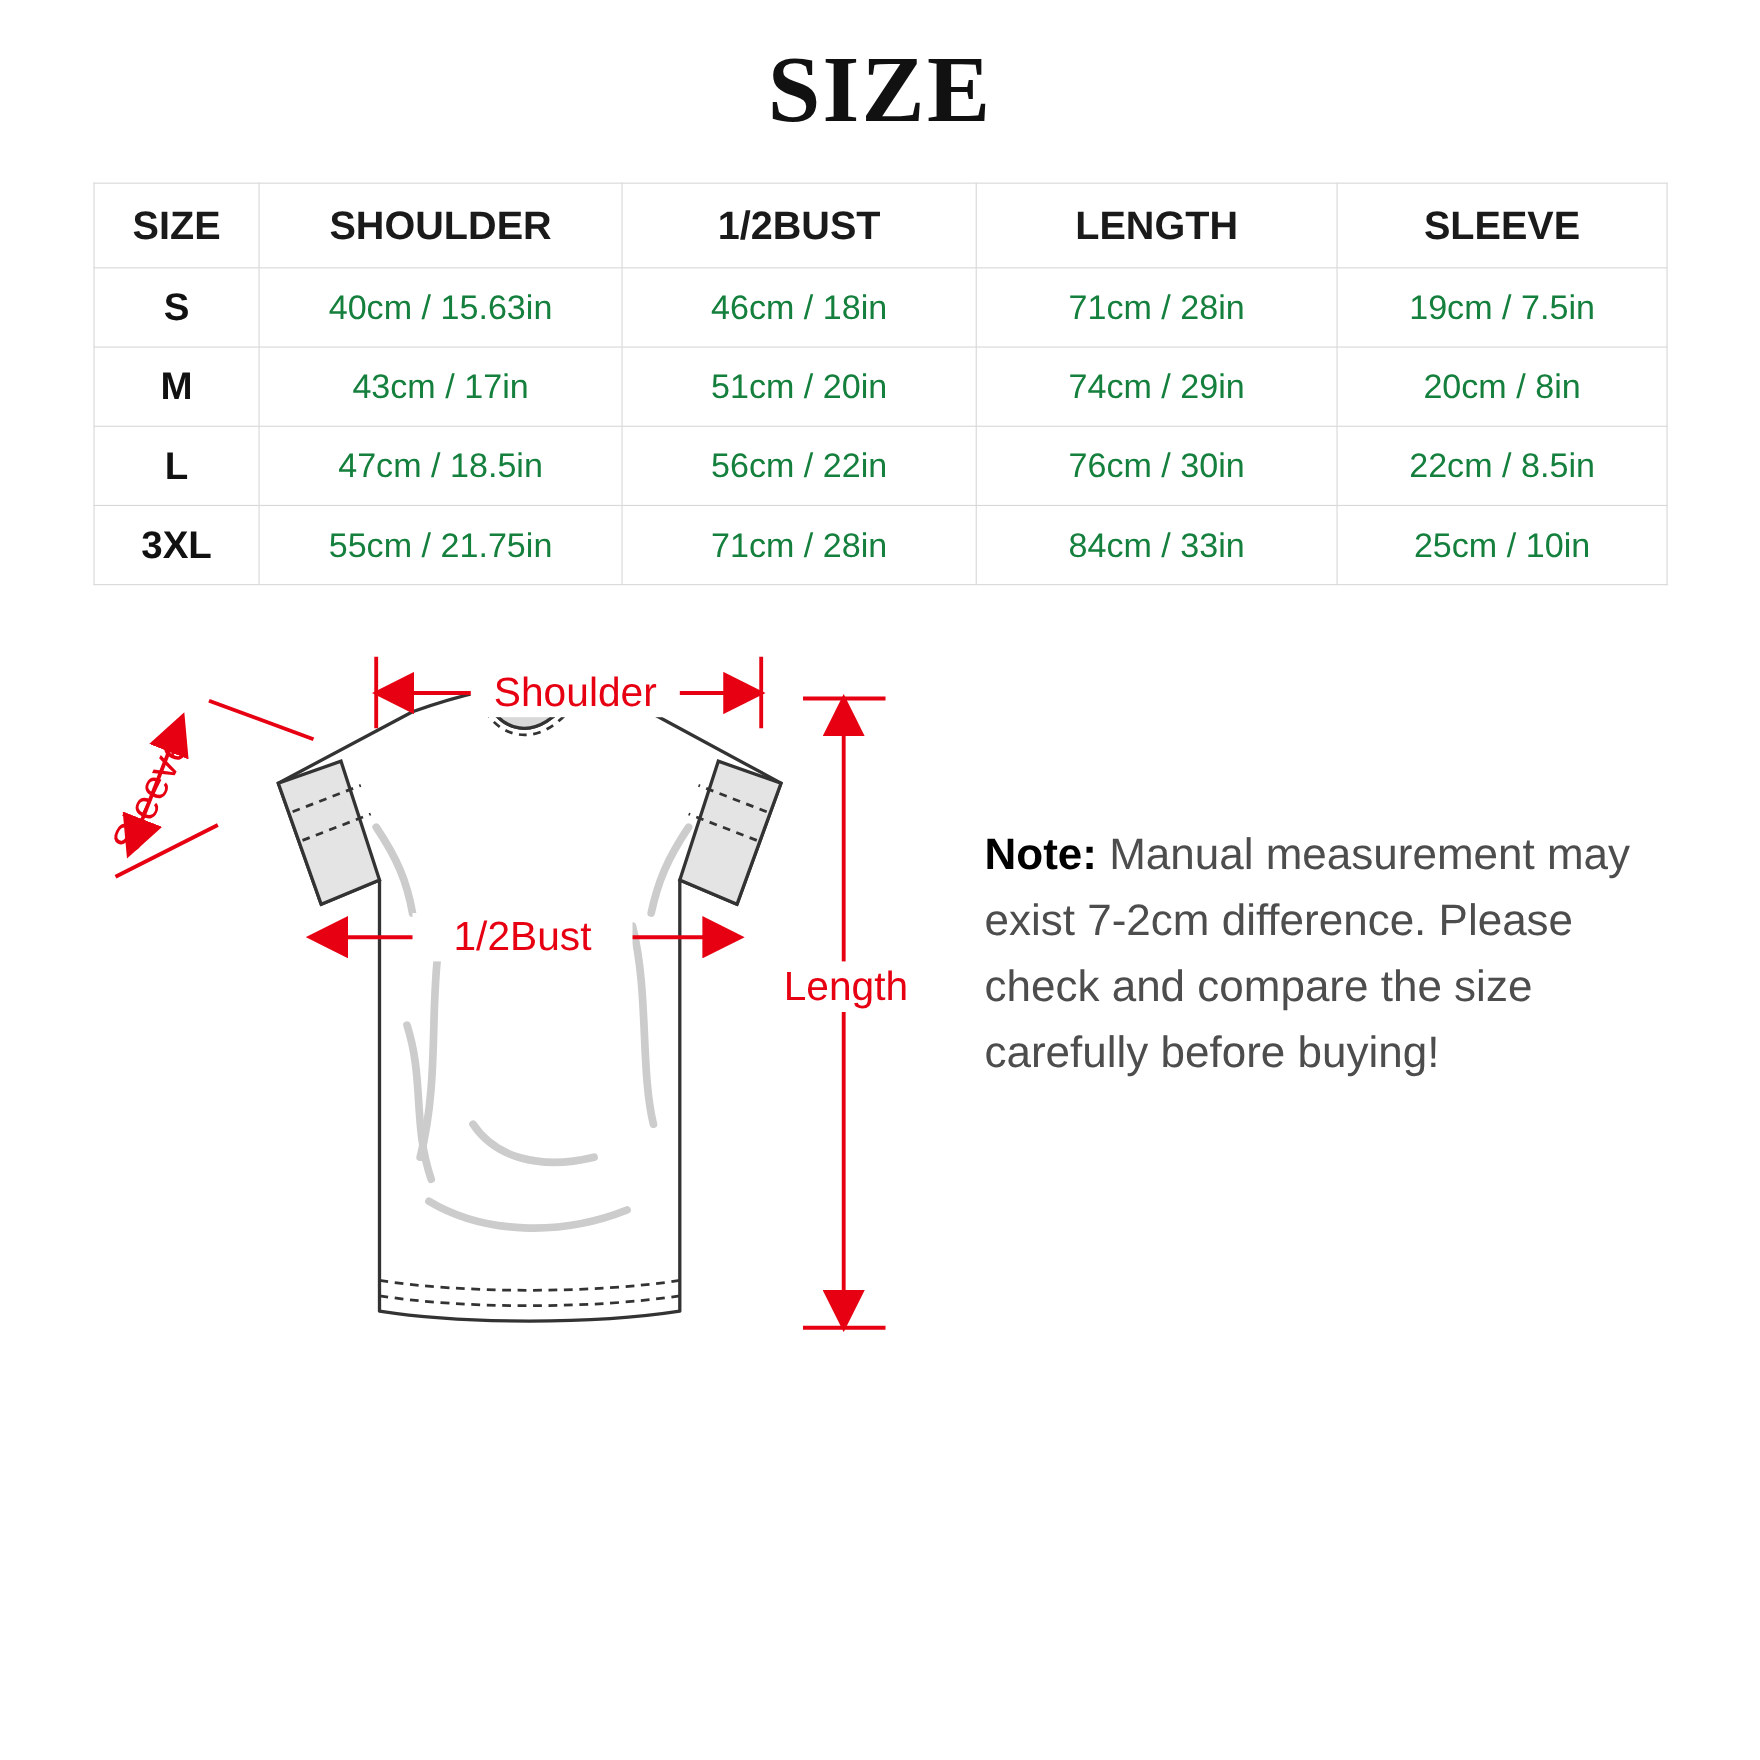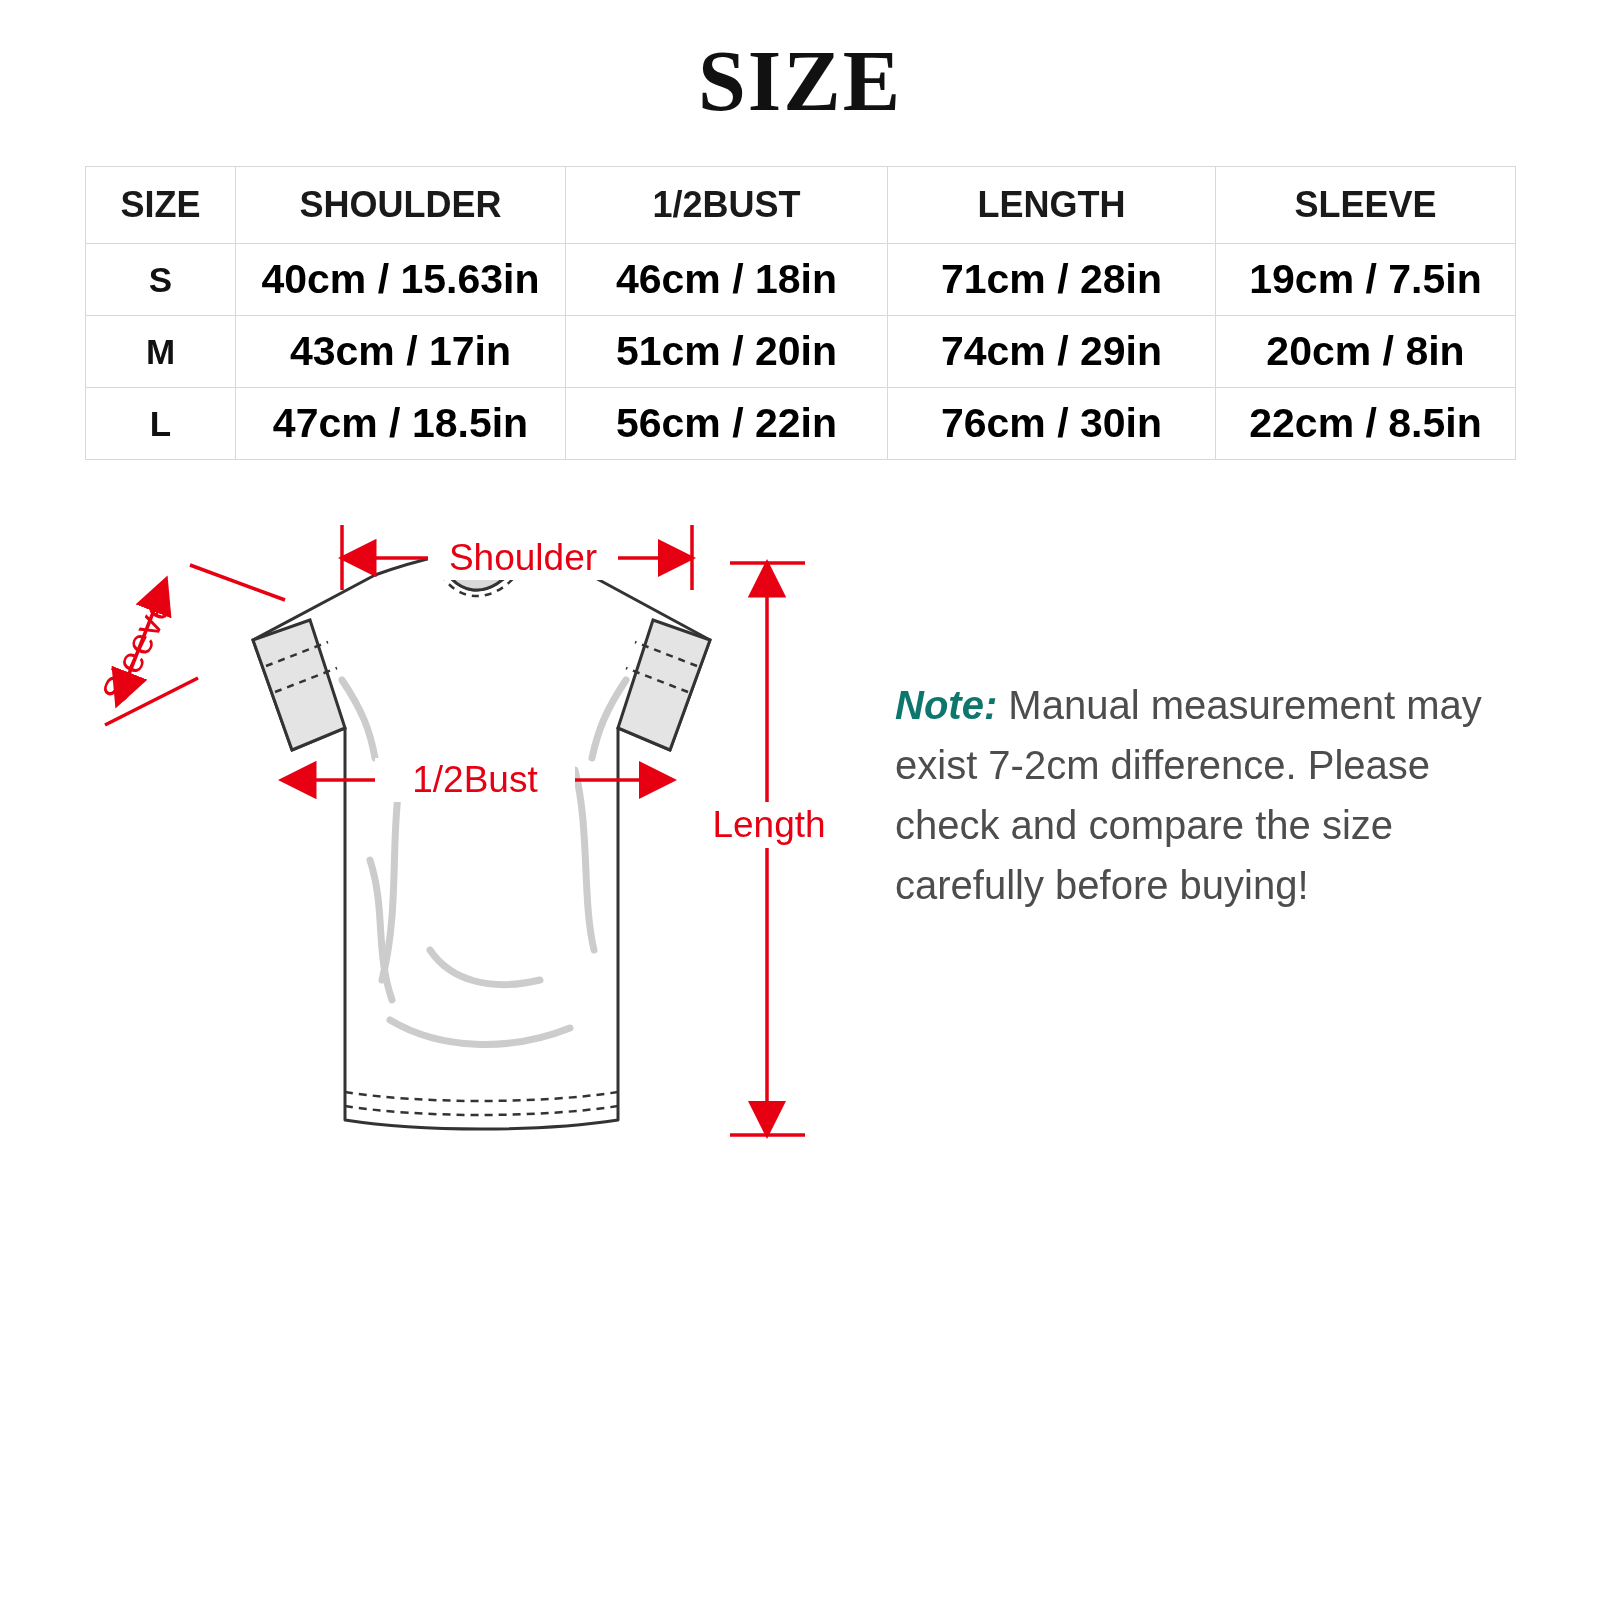--- a/index.html
+++ b/index.html
@@ -39,23 +39,23 @@
   table.size-table {
     width: 100%;
     border-collapse: collapse;
     table-layout: fixed;
   }
   table.size-table th,
   table.size-table td {
     border: 1px solid #d8d8d8;
     text-align: center;
     height: 69px;
-    font-size: 41px;
-    color: #000000;
-    font-weight: bold;
+    font-size: 31px;
+    color: #15803d;
+    font-weight: normal;
     vertical-align: middle;
   }
   table.size-table thead th {
     font-size: 36px;
     font-weight: bold;
     color: #1a1a1a;
     height: 74px;
   }
   table.size-table td.size-cell {
     font-weight: bold;
@@ -85,23 +85,22 @@
   .note {
     position: absolute;
     left: 895px;
     top: 195px;
     width: 640px;
     font-size: 40px;
     line-height: 1.5;
     color: #4d4d4d;
   }
   .note b {
-    color: #0f766e;
-    font-weight: bold;
-    font-style: italic;
+    color: #000000;
+    font-weight: bold;
   }
 </style>
 </head>
 <body>
 
 <div class="page">
 
   <div class="title">SIZE</div>
 
   <div class="table-wrap">
@@ -136,20 +135,27 @@
           <td>51cm / 20in</td>
           <td>74cm / 29in</td>
           <td>20cm / 8in</td>
         </tr>
         <tr>
           <td class="size-cell">L</td>
           <td>47cm / 18.5in</td>
           <td>56cm / 22in</td>
           <td>76cm / 30in</td>
           <td>22cm / 8.5in</td>
+        </tr>
+        <tr>
+          <td class="size-cell">3XL</td>
+          <td>55cm / 21.75in</td>
+          <td>71cm / 28in</td>
+          <td>84cm / 33in</td>
+          <td>25cm / 10in</td>
         </tr>
       </tbody>
     </table>
   </div>
 
   <div class="lower">
 
     <div class="shirt-area">
       <svg width="800" height="720" viewBox="0 0 800 720" xmlns="http://www.w3.org/2000/svg">
         <defs>

